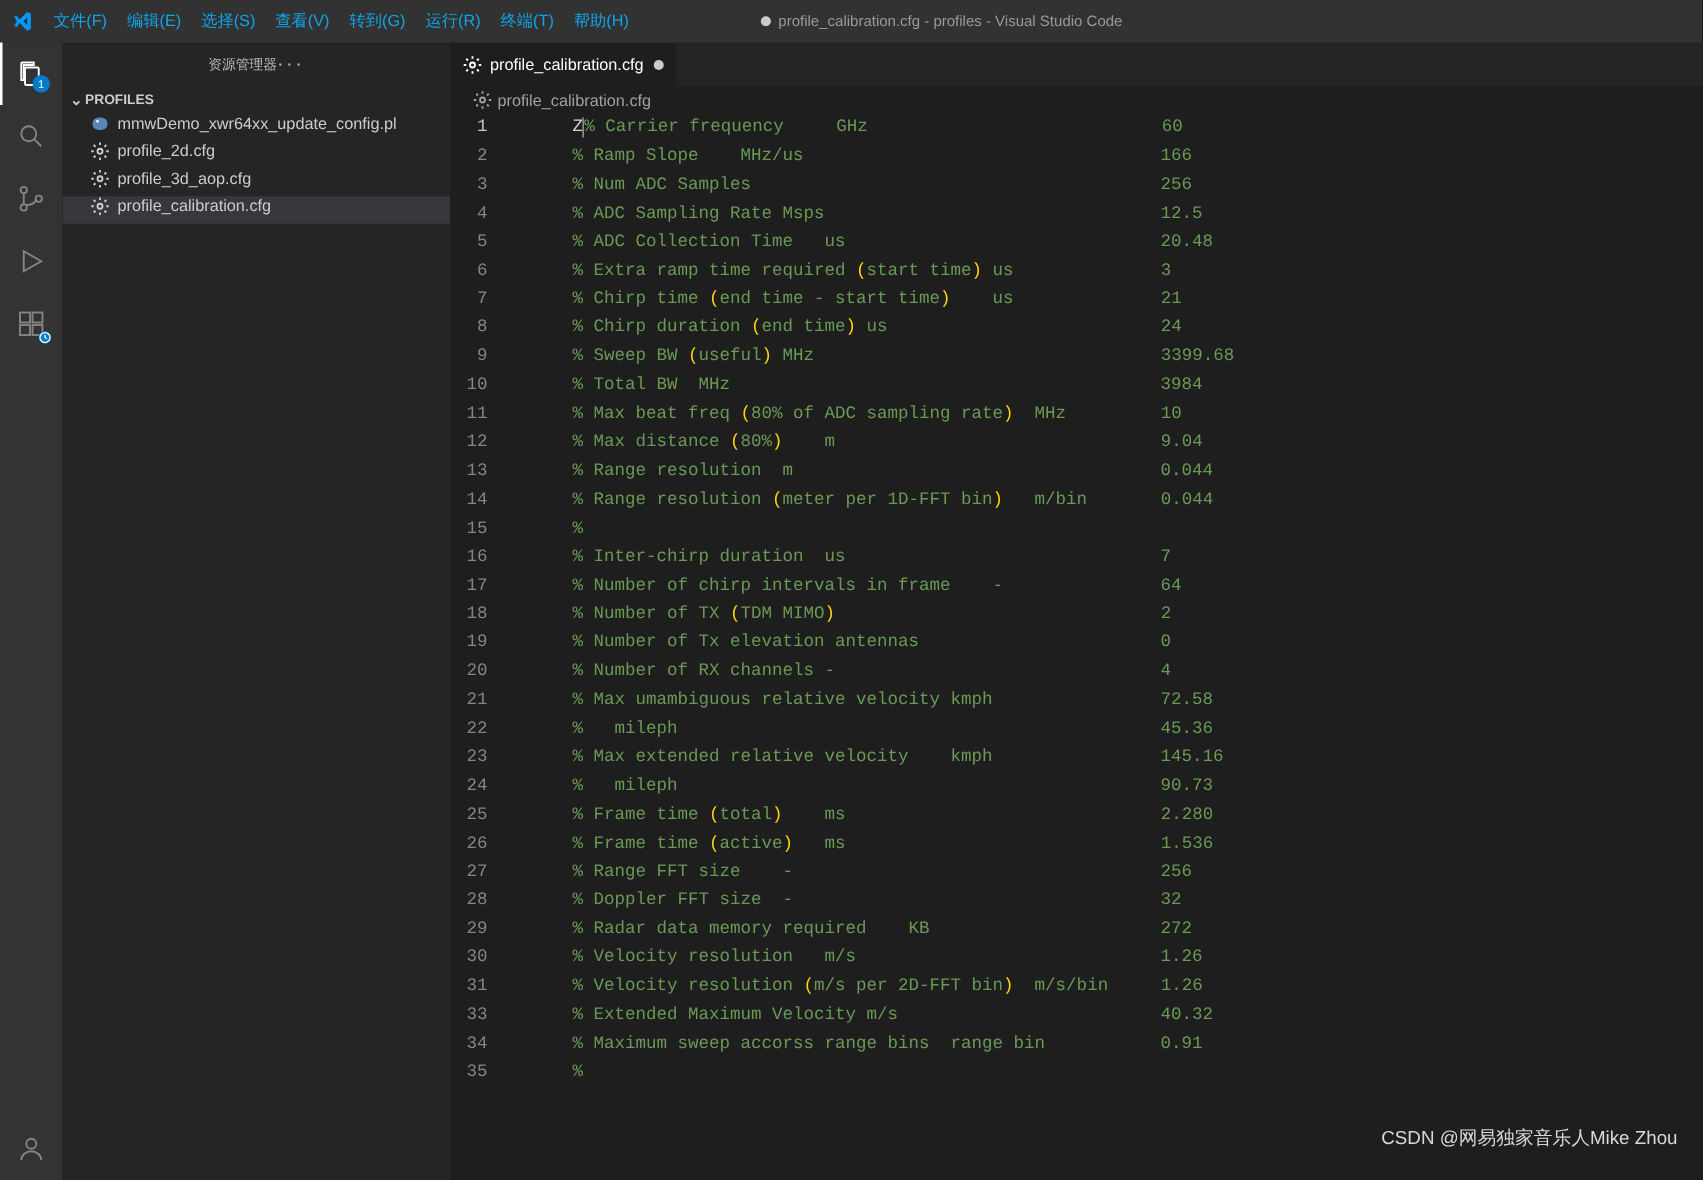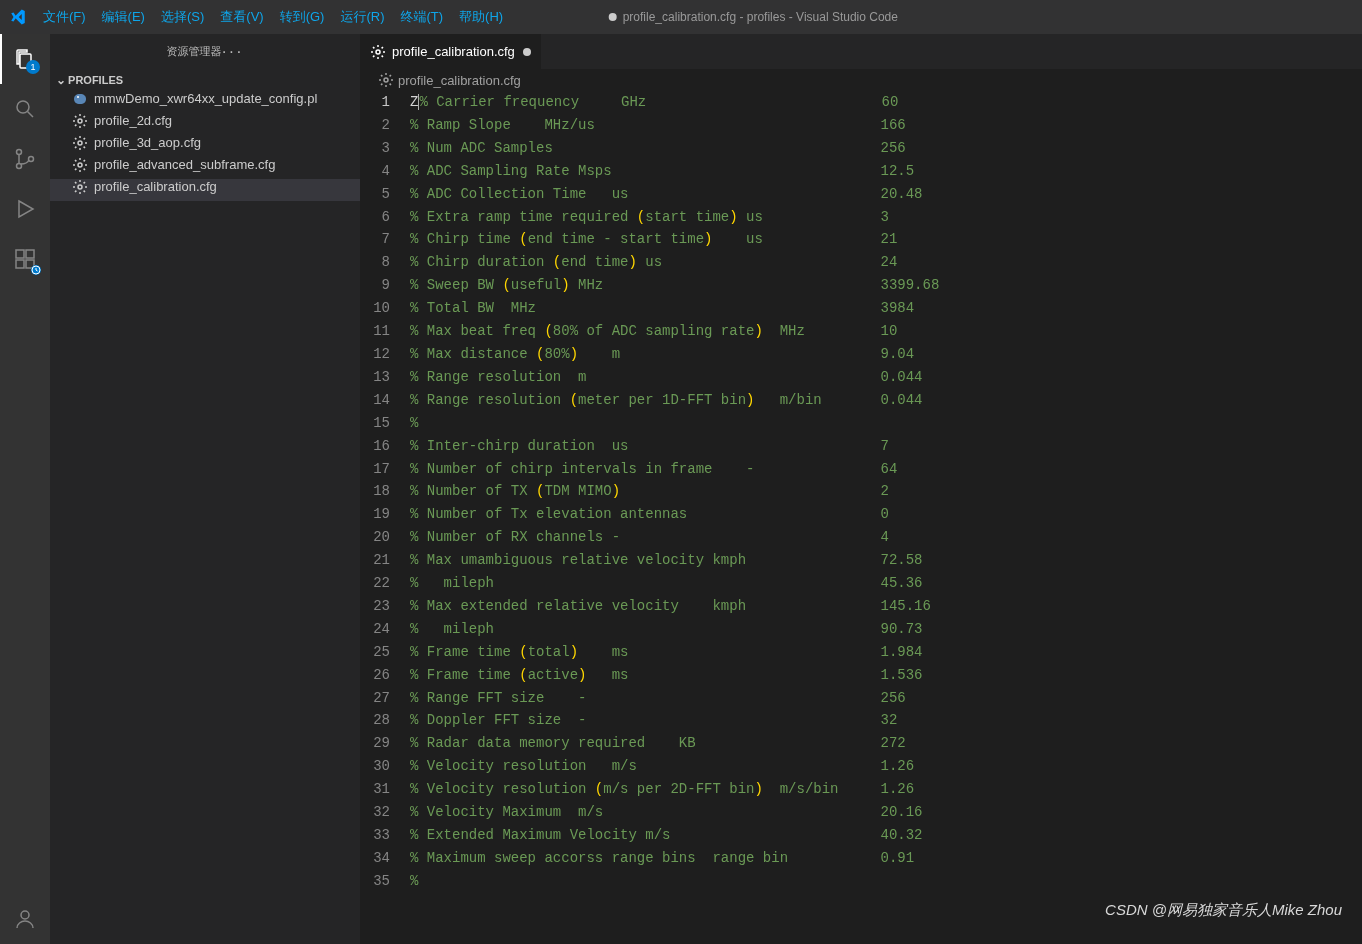--- a/index.html
+++ b/index.html
@@ -33,25 +33,25 @@
     .tabs { height: 35px; background: #252526; display: flex; }
     .tab { height: 35px; background: #1e1e1e; display: flex; align-items: center; padding: 0 10px; border-right: 1px solid #252526; font-size: 13px; color: #ffffff; cursor: pointer; }
     .tab .file-icon { margin-right: 6px; }
     .tab-dirty { width: 8px; height: 8px; border-radius: 50%; background: #cccccc; margin-left: 8px; }
     .breadcrumb { height: 22px; display: flex; align-items: center; padding-left: 18px; font-size: 13px; color: #a0a0a0; }
     .breadcrumb .file-icon { margin-right: 4px; }
     .editor-content { flex: 1; overflow: auto; font-family: Consolas, 'Courier New', monospace; font-size: 14px; line-height: 22.9px; }
     .code-line { display: flex; white-space: pre; }
     .line-number { width: 50px; text-align: right; color: #858585; padding-right: 20px; flex-shrink: 0; user-select: none; }
     .line-number.active { color: #c6c6c6; }
-    .line-content { flex: 1; color: #d4d4d4; }
+    .line-content { flex: 1; color: #d4d4d4; margin-left: 48px; }
     .tok-comment { color: #6a9955; }
     .tok-paren { color: #ffd700; }
     .cursor-mark { border-left: 1px solid #aeafad; }
-    .watermark { position: fixed; bottom: 24px; right: 20px; color: #d8d8d8; font-size: 15px; pointer-events: none; font-style: italic; }
+    .watermark { position: fixed; bottom: 24px; right: 20px; color: #d8d8d8; font-size: 15px; pointer-events: none; }
     .gear-icon { fill: none; stroke: currentColor; stroke-width: 1.5; }
   </style>
 </head>
 <body>
 
 <div class="titlebar">
   <div class="titlebar-logo">
     <svg viewBox="0 0 24 24">
         <path fill="#0098ff" d="M17 2l4 2v16l-4 2-10-10 10-10zM17 8l-4 4 4 4V8zM3 7l3-1 4 6-4 6-3-1 3-5-3-5z"></path>
       </svg>
@@ -155,29 +155,20 @@
           <span>profile_2d.cfg</span>
         </div>
         <div class="file-item">
           <span class="file-icon">
             <svg viewBox="0 0 16 16" class="gear-icon" style="color:#cccccc;">
               <circle cx="8" cy="8" r="2"></circle>
               <path d="M8 1v2M8 13v2M1 8h2M13 8h2M3 3l1.4 1.4M11.6 11.6L13 13M3 13l1.4-1.4M11.6 4.4L13 3"></path>
             </svg>
           </span>
           <span>profile_3d_aop.cfg</span>
-        </div>
-        <div class="file-item">
-          <span class="file-icon">
-            <svg viewBox="0 0 16 16" class="gear-icon" style="color:#cccccc;">
-              <circle cx="8" cy="8" r="2"></circle>
-              <path d="M8 1v2M8 13v2M1 8h2M13 8h2M3 3l1.4 1.4M11.6 11.6L13 13M3 13l1.4-1.4M11.6 4.4L13 3"></path>
-            </svg>
-          </span>
-          <span>profile_advanced_subframe.cfg</span>
         </div>
         <div class="file-item selected">
           <span class="file-icon">
             <svg viewBox="0 0 16 16" class="gear-icon" style="color:#cccccc;">
               <circle cx="8" cy="8" r="2"></circle>
               <path d="M8 1v2M8 13v2M1 8h2M13 8h2M3 3l1.4 1.4M11.6 11.6L13 13M3 13l1.4-1.4M11.6 4.4L13 3"></path>
             </svg>
           </span>
           <span>profile_calibration.cfg</span>
         </div>
@@ -224,28 +215,27 @@
         <div class="code-line"><span class="line-number">15</span><span class="line-content"><span class="tok-comment">%</span></span></div>
         <div class="code-line"><span class="line-number">16</span><span class="line-content"><span class="tok-comment">% Inter-chirp duration  us                              7</span></span></div>
         <div class="code-line"><span class="line-number">17</span><span class="line-content"><span class="tok-comment">% Number of chirp intervals in frame    -               64</span></span></div>
         <div class="code-line"><span class="line-number">18</span><span class="line-content"><span class="tok-comment">% Number of TX </span><span class="tok-paren">(</span><span class="tok-comment">TDM MIMO</span><span class="tok-paren">)</span><span class="tok-comment">                               2</span></span></div>
         <div class="code-line"><span class="line-number">19</span><span class="line-content"><span class="tok-comment">% Number of Tx elevation antennas                       0</span></span></div>
         <div class="code-line"><span class="line-number">20</span><span class="line-content"><span class="tok-comment">% Number of RX channels -                               4</span></span></div>
         <div class="code-line"><span class="line-number">21</span><span class="line-content"><span class="tok-comment">% Max umambiguous relative velocity kmph                72.58</span></span></div>
         <div class="code-line"><span class="line-number">22</span><span class="line-content"><span class="tok-comment">%   mileph                                              45.36</span></span></div>
         <div class="code-line"><span class="line-number">23</span><span class="line-content"><span class="tok-comment">% Max extended relative velocity    kmph                145.16</span></span></div>
         <div class="code-line"><span class="line-number">24</span><span class="line-content"><span class="tok-comment">%   mileph                                              90.73</span></span></div>
-        <div class="code-line"><span class="line-number">25</span><span class="line-content"><span class="tok-comment">% Frame time </span><span class="tok-paren">(</span><span class="tok-comment">total</span><span class="tok-paren">)</span><span class="tok-comment">    ms</span><span class="tok-comment">                              1.984</span></span></div>
+        <div class="code-line"><span class="line-number">25</span><span class="line-content"><span class="tok-comment">% Frame time </span><span class="tok-paren">(</span><span class="tok-comment">total</span><span class="tok-paren">)</span><span class="tok-comment">    ms</span><span class="tok-comment">                              2.280</span></span></div>
         <div class="code-line"><span class="line-number">26</span><span class="line-content"><span class="tok-comment">% Frame time </span><span class="tok-paren">(</span><span class="tok-comment">active</span><span class="tok-paren">)</span><span class="tok-comment">   ms</span><span class="tok-comment">                              1.536</span></span></div>
         <div class="code-line"><span class="line-number">27</span><span class="line-content"><span class="tok-comment">% Range FFT size    -                                   256</span></span></div>
         <div class="code-line"><span class="line-number">28</span><span class="line-content"><span class="tok-comment">% Doppler FFT size  -                                   32</span></span></div>
         <div class="code-line"><span class="line-number">29</span><span class="line-content"><span class="tok-comment">% Radar data memory required    KB                      272</span></span></div>
         <div class="code-line"><span class="line-number">30</span><span class="line-content"><span class="tok-comment">% Velocity resolution   m/s                             1.26</span></span></div>
         <div class="code-line"><span class="line-number">31</span><span class="line-content"><span class="tok-comment">% Velocity resolution </span><span class="tok-paren">(</span><span class="tok-comment">m/s per 2D-FFT bin</span><span class="tok-paren">)</span><span class="tok-comment">  m/s/bin</span><span class="tok-comment">     1.26</span></span></div>
-        <div class="code-line"><span class="line-number">32</span><span class="line-content"><span class="tok-comment">% Velocity Maximum  m/s                                 20.16</span></span></div>
         <div class="code-line"><span class="line-number">33</span><span class="line-content"><span class="tok-comment">% Extended Maximum Velocity m/s                         40.32</span></span></div>
         <div class="code-line"><span class="line-number">34</span><span class="line-content"><span class="tok-comment">% Maximum sweep accorss range bins  range bin           0.91</span></span></div>
         <div class="code-line"><span class="line-number">35</span><span class="line-content"><span class="tok-comment">%</span></span></div>
       </div>
   </div>
 </div>
 
 <div class="watermark">CSDN @网易独家音乐人Mike Zhou</div>
 
 </body></html>

